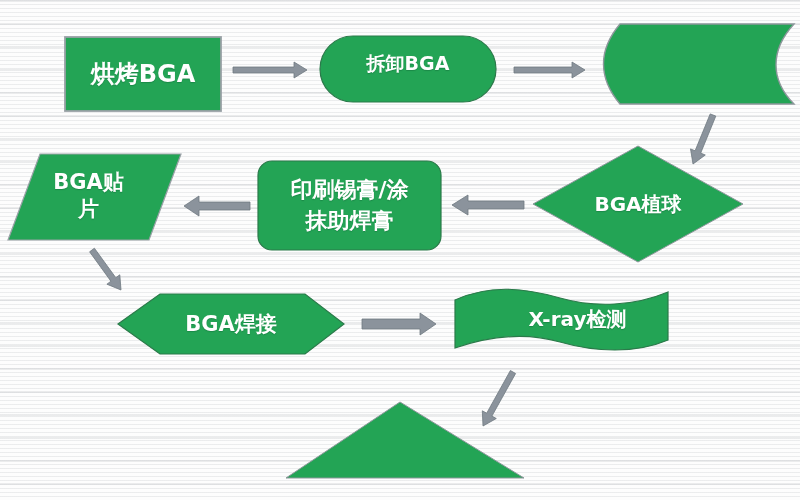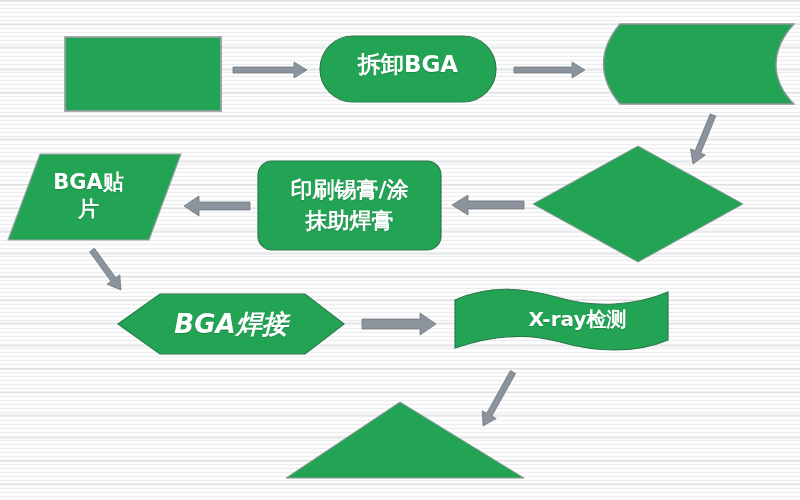--- a/index.html
+++ b/index.html
@@ -22,26 +22,26 @@
     position:absolute;
     display:flex;align-items:center;justify-content:center;
     text-align:center;
     color:#ffffff;
     font-weight:bold;
     white-space:pre-line;
     text-shadow:0 1px 1px rgba(0,60,30,0.25);
     pointer-events:none;
   }
   .lbl-bake   {left:65px;  top:37px;  width:156px; height:74px;  font-size:24px;}
-  .lbl-remove {left:320px; top:36px;  width:176px; height:56px;  font-size:23px;}
+  .lbl-remove {left:320px; top:36px;  width:176px; height:56px;  font-size:19px;}
   .lbl-clean  {left:606px; top:22px;  width:166px; height:84px;  font-size:17px; line-height:1.35;}
   .lbl-ball   {left:533px; top:146px; width:210px; height:116px; font-size:20px;}
   .lbl-paste  {left:258px; top:161px; width:183px; height:89px;  font-size:22px; line-height:1.4;}
   .lbl-place  {left:2px;   top:152px; width:173px; height:88px;  font-size:21px; line-height:1.3;}
-  .lbl-solder {left:118px; top:294px; width:226px; height:60px;  font-size:26px;font-style:italic;}
+  .lbl-solder {left:118px; top:294px; width:226px; height:60px;  font-size:21px;}
   .lbl-xray   {left:455px; top:292px; width:213px; height:54px;  font-size:20px;padding-left:16px;}
   .lbl-test   {left:302px; top:434px; width:200px; height:38px;  font-size:22px;}
 </style>
 </head>
 <body>
 
 <div id="stage">
 
   <svg id="shapes-svg" width="800" height="500" viewBox="0 0 800 500">
 
@@ -68,21 +68,23 @@
         <polygon points="514.0,73.0 572.0,73.0 572.0,78.0 585.0,70.0 572.0,62.0 572.0,67.0 514.0,67.0" fill="#8b939c" stroke="#6f7880" stroke-width="0.8"></polygon>
         <polygon points="710.2,113.9 695.1,150.8 690.5,148.9 693.0,164.0 705.3,155.0 700.7,153.1 715.8,116.1" fill="#8b939c" stroke="#6f7880" stroke-width="0.8"></polygon>
         <polygon points="524.0,201.0 468.0,201.0 468.0,195.0 452.0,205.0 468.0,215.0 468.0,209.0 524.0,209.0" fill="#8b939c" stroke="#6f7880" stroke-width="0.8"></polygon>
         <polygon points="250.0,202.0 199.0,202.0 199.0,196.0 184.0,206.0 199.0,216.0 199.0,210.0 250.0,210.0" fill="#8b939c" stroke="#6f7880" stroke-width="0.8"></polygon>
         <polygon points="89.6,251.8 110.9,281.2 106.9,284.2 121.0,290.0 119.8,274.8 115.8,277.7 94.4,248.2" fill="#8b939c" stroke="#6f7880" stroke-width="0.8"></polygon>
         <polygon points="362.0,329.0 420.0,329.0 420.0,335.0 436.0,324.0 420.0,313.0 420.0,319.0 362.0,319.0" fill="#8b939c" stroke="#6f7880" stroke-width="0.8"></polygon>
         <polygon points="510.4,370.5 486.7,413.2 482.3,410.8 483.0,426.0 496.3,418.5 491.9,416.1 515.6,373.5" fill="#8b939c" stroke="#6f7880" stroke-width="0.8"></polygon>
       </g>
   </svg>
 
+  <div class="node-label lbl-bake">烘烤BGA</div>
   <div class="node-label lbl-remove">拆卸BGA</div>
+  <div class="node-label lbl-ball">BGA植球</div>
   <div class="node-label lbl-paste">印刷锡膏/涂
 抹助焊膏</div>
   <div class="node-label lbl-place">BGA贴
 片</div>
   <div class="node-label lbl-solder">BGA焊接</div>
   <div class="node-label lbl-xray">X-ray检测</div>
 
 </div>
 
 </body></html>

